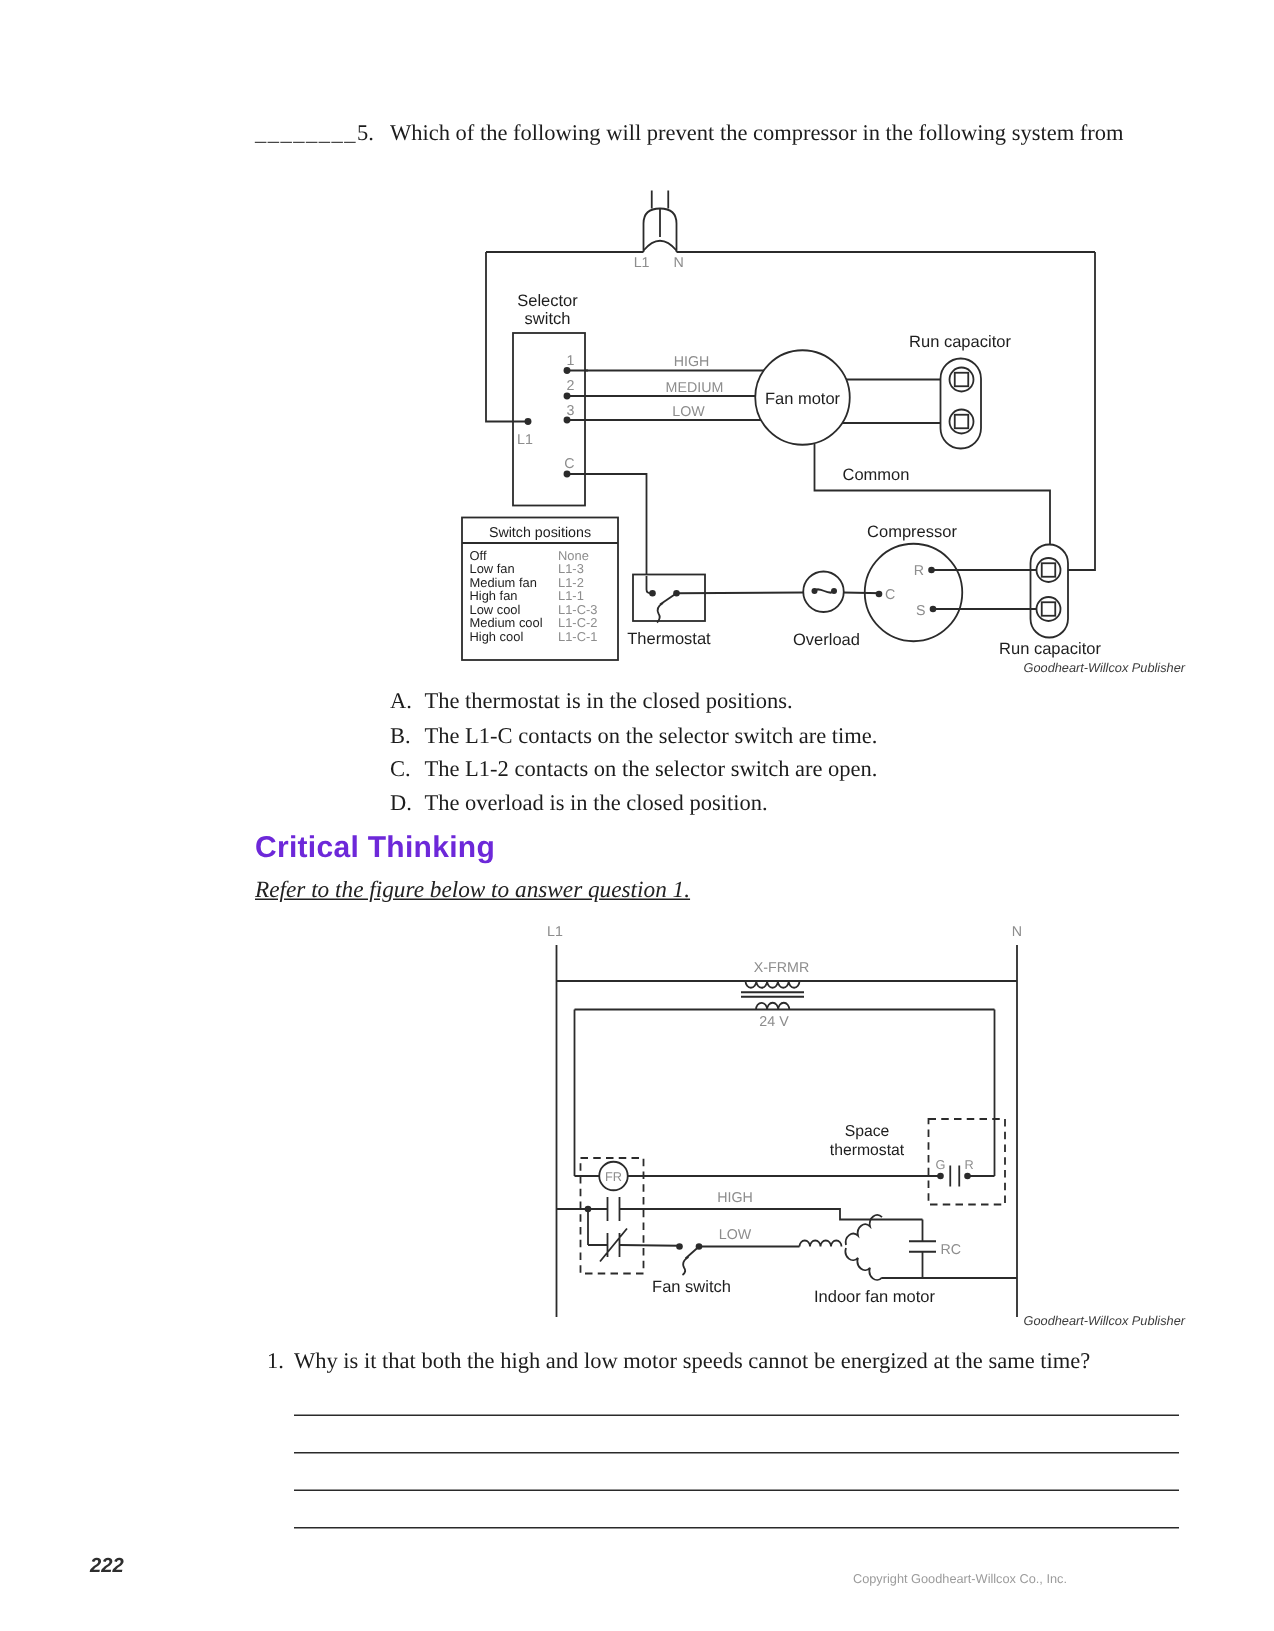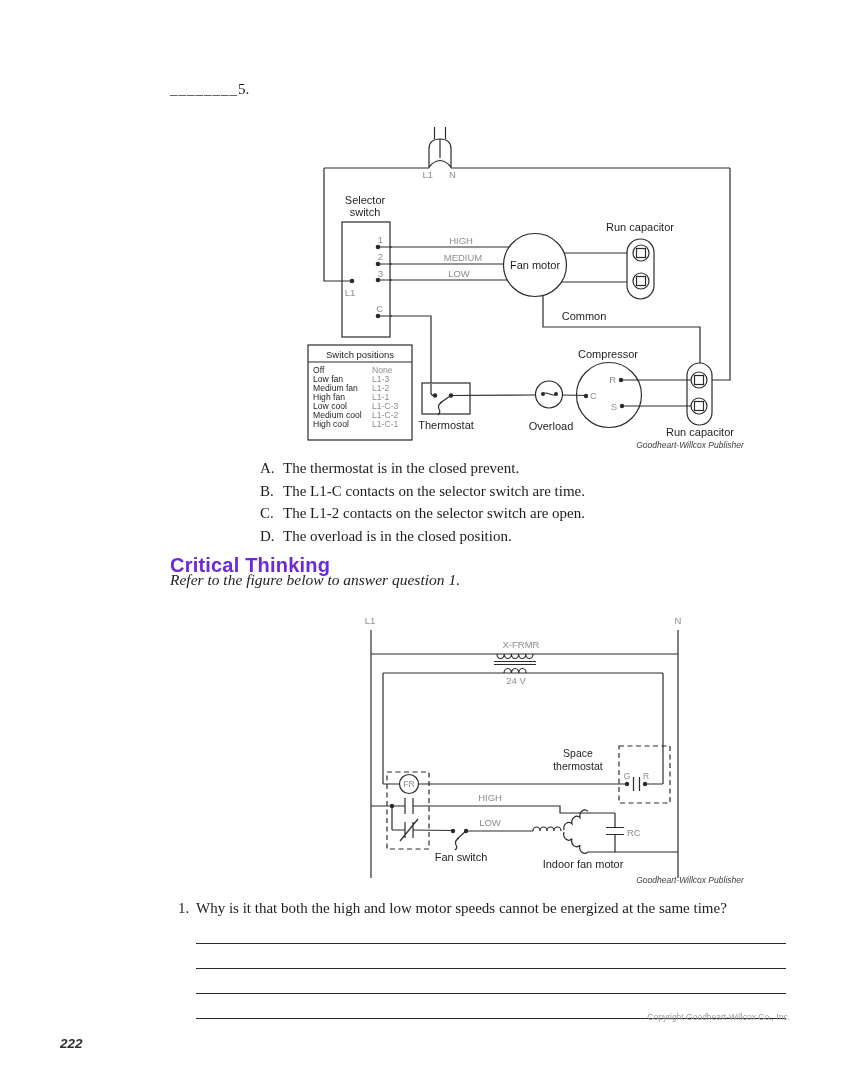--- a/index.html
+++ b/index.html
@@ -10,33 +10,33 @@
   .q5{left:170px;top:80px;width:628px;display:grid;grid-template-columns:58px 32px auto;
       font-size:15px;line-height:18.5px;}
   .q5 .blank{letter-spacing:1px;color:#333;}
   .q5 .qnum{padding-left:10px;}
   
   .choices{left:260px;top:457px;width:540px;font-size:15px;}
   .choice{display:grid;grid-template-columns:23px auto;height:22.5px;line-height:22.5px;}
   
   .heading{left:170px;top:554px;font-family:"Liberation Sans",sans-serif;font-weight:bold;
            font-size:20px;color:#6d28d9;letter-spacing:0.2px;}
-  .intro{left:170px;top:571px;font-size:15.5px;font-style:italic;color:#222;}
-  
-  .credit{font-size:8.5px;font-style:italic;color:#3c3c3c;text-align:center;
+  .intro{left:170px;top:585px;font-size:15.5px;font-style:italic;color:#222;text-decoration:underline;}
+  
+  .credit{font-size:8.5px;font-style:italic;color:#3c3c3c;text-align:right;
           font-family:"Liberation Sans",sans-serif;}
   .credit1{right:59px;top:440px;width:200px;}
   .credit2{right:59px;top:875px;width:200px;}
   
   .q1{left:178px;top:900px;width:616px;display:grid;grid-template-columns:18px auto;font-size:15px;}
   .ans-line{left:196px;width:590px;height:0;border-top:1.5px solid #2a2a2a;}
   
   .page-num{left:60px;top:1036px;font-family:"Liberation Sans",sans-serif;font-weight:bold;
             font-size:13.5px;color:#2e2e2e;font-style:italic;}
-  .copyright{right:59px;top:1012px;width:300px;text-align:right;font-size:8.5px;color:#9b9b9b;
+  .copyright{right:59px;top:1047px;width:300px;text-align:center;font-size:8.5px;color:#9b9b9b;
              font-family:"Liberation Sans",sans-serif;}
   
   svg{position:absolute;}
   .w{stroke:#2b2b2b;stroke-width:1.2;fill:none;}
   .wf{stroke:#2b2b2b;stroke-width:1.2;fill:#ffffff;}
   .dash{stroke:#2b2b2b;stroke-width:1.2;fill:none;stroke-dasharray:5 3.5;}
   .dot{fill:#2b2b2b;stroke:none;}
   .lblB{font-family:"Liberation Sans",sans-serif;font-size:11px;fill:#1e1e1e;}
   .lblB2{font-family:"Liberation Sans",sans-serif;font-size:10.5px;fill:#1e1e1e;}
   .lblG{font-family:"Liberation Sans",sans-serif;font-size:9.5px;fill:#8d8d8d;}
@@ -47,20 +47,21 @@
   .mid{text-anchor:middle;} .end{text-anchor:end;}
 </style>
 </head>
 <body>
 
 <div class="page">
 
   <div class="abs q5">
     <span class="blank">________</span>
     <span class="qnum">5.</span>
+    <span>Which of the following will prevent the compressor in the following system from</span>
     <span></span>
       <span></span>
   </div>
 
   <svg style="left:290px;top:115px;" width="510" height="345" viewBox="290 115 510 345">
 
     <g>
       <path class="w" d="M324,168 L429,168"></path>
       <path class="w" d="M451,168 L730,168"></path>
       <path class="w" d="M324,168 L324,281 L352,281"></path>
@@ -166,21 +167,21 @@
         <text class="tblN" x="313" y="427">High cool</text>
         <text class="tblV" x="372" y="427">L1-C-1</text>
       </g>
     </g>
   </svg>
   <div class="abs credit credit1">Goodheart-Willcox Publisher</div>
 
   <div class="abs choices">
     <div class="choice">
       <span>A.</span>
-        <span>The thermostat is in the closed prevent.</span>
+        <span>The thermostat is in the closed positions.</span>
     </div>
     <div class="choice">
       <span>B.</span>
         <span>The L1-C contacts on the selector switch are time.</span>
     </div>
     <div class="choice">
       <span>C.</span>
         <span>The L1-2 contacts on the selector switch are open.</span>
     </div>
     <div class="choice">

